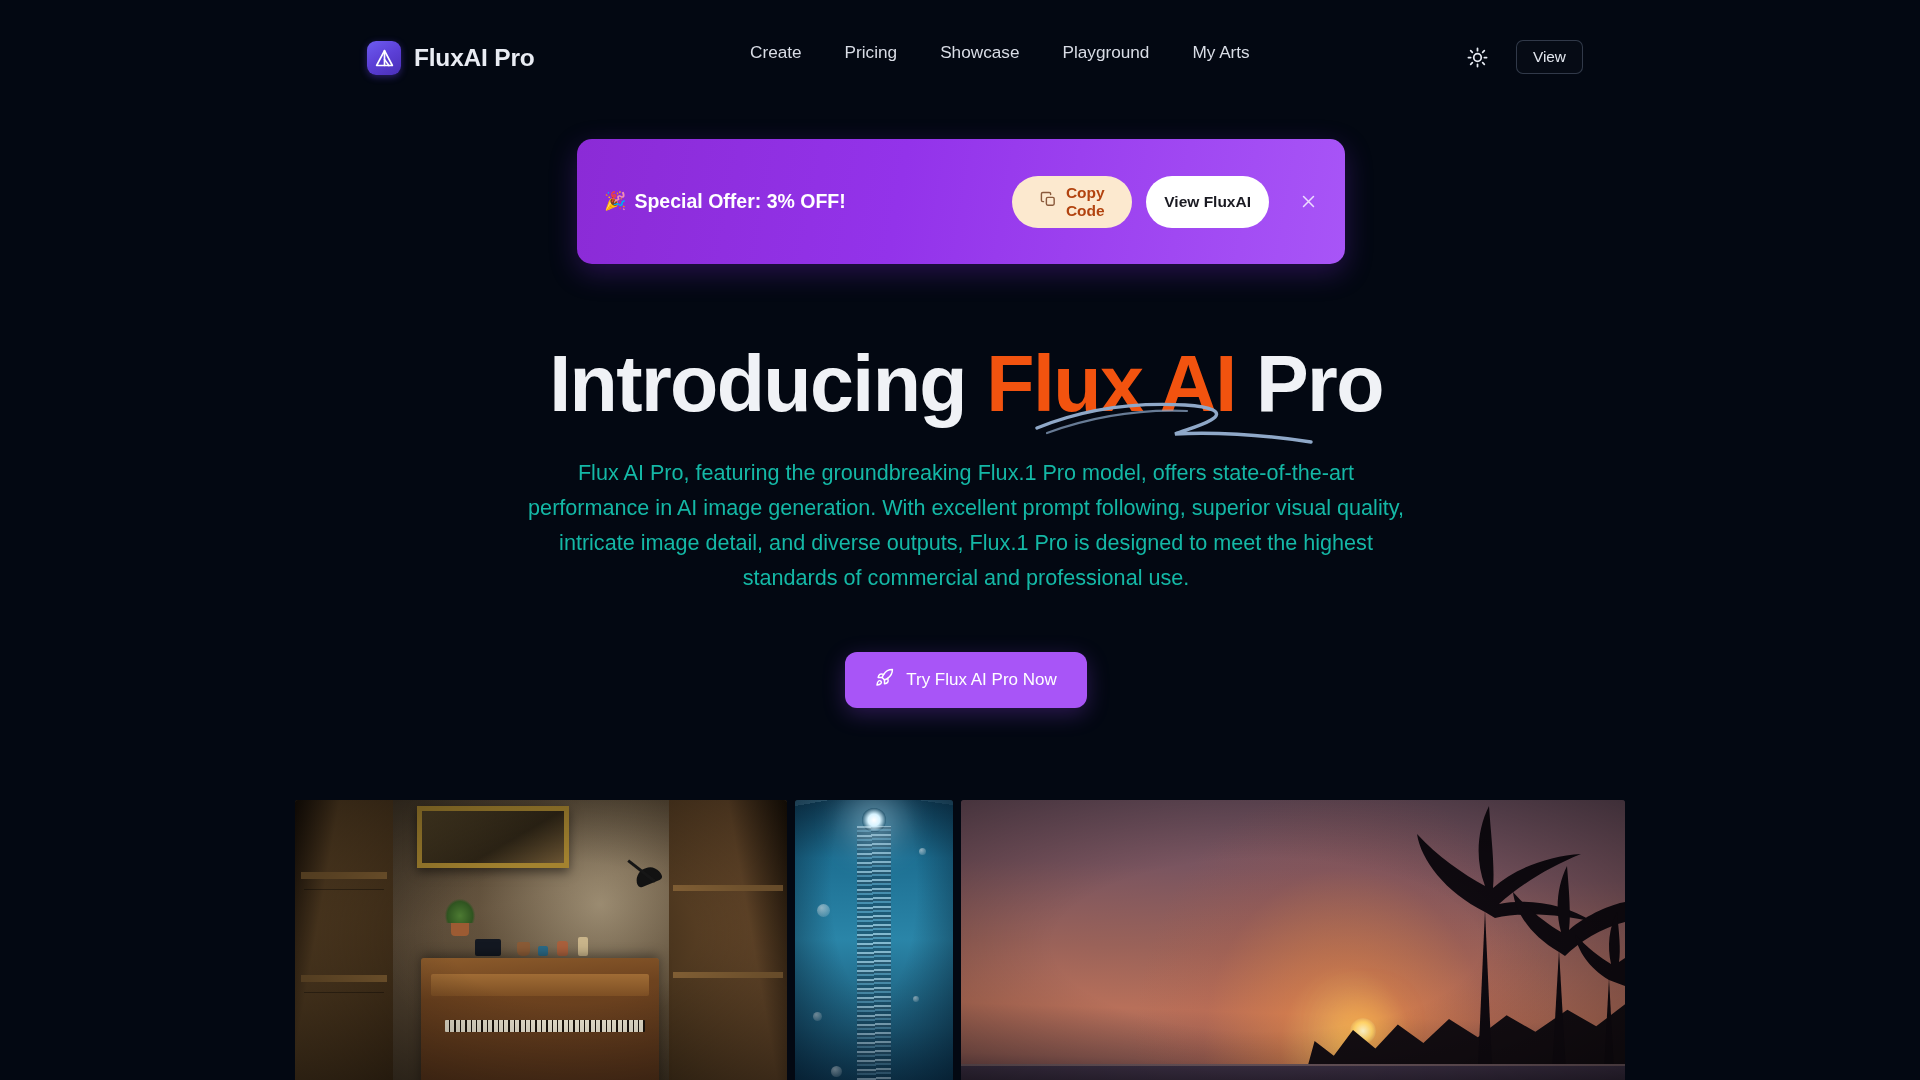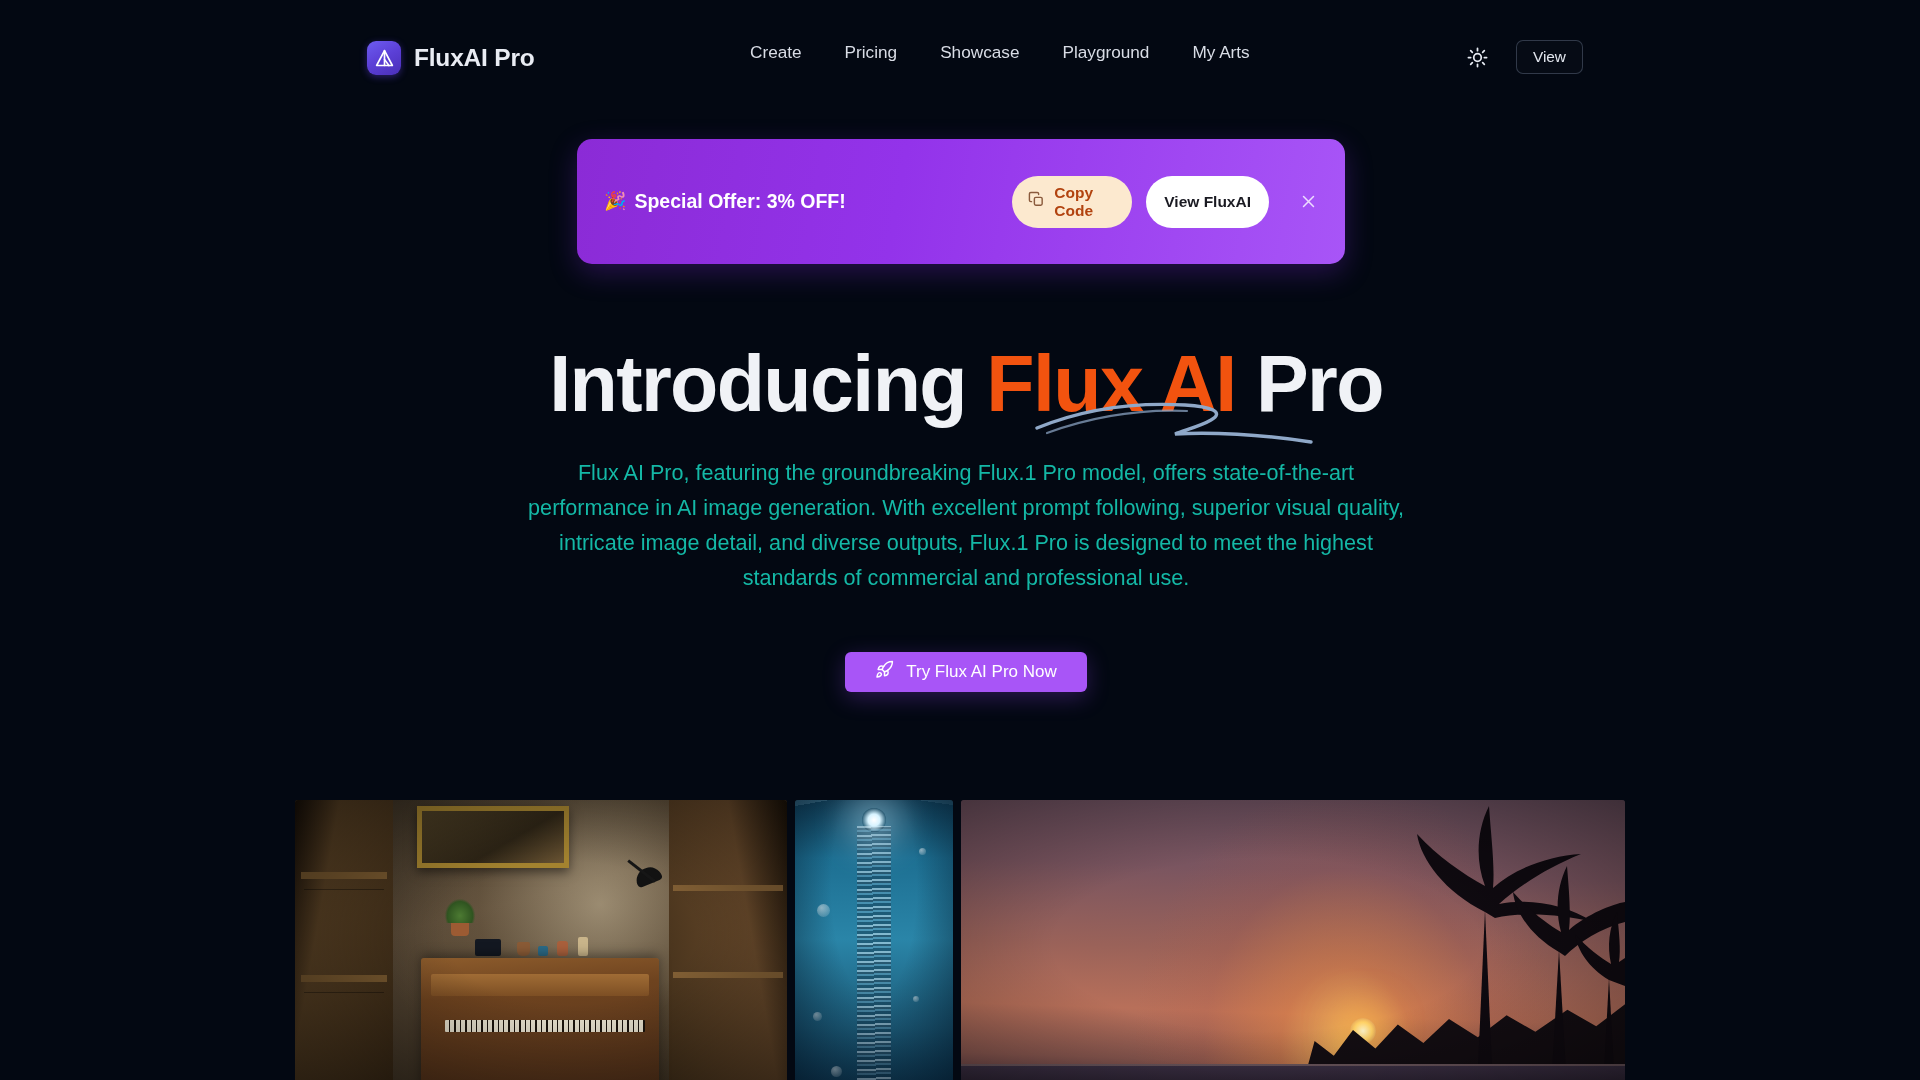--- a/index.html
+++ b/index.html
@@ -147,20 +147,21 @@
     padding: 0 16px;
     border: none;
     border-radius: 26px;
     background: #fce9cf;
     color: #b2430f;
     font-size: 15.5px;
     font-weight: 700;
     font-family: "Liberation Sans", sans-serif;
     display: flex;
     align-items: center;
+    justify-content: center;
     gap: 9px;
     cursor: pointer;
     line-height: 1.12;
     text-align: left;
   }
   .copy-btn .lbl { display: block; }
 
   .plans-btn {
     height: 52px;
     min-width: 96px;
@@ -225,24 +226,24 @@
     line-height: 1.62;
     color: #14b8a6;
   }
 
   .cta-wrap { margin-top: 56px; text-align: center; }
   .cta-btn {
     display: inline-flex;
     align-items: center;
     justify-content: center;
     gap: 12px;
-    height: 40px;
+    height: 56px;
     padding: 0 30px;
     border: none;
-    border-radius: 6px;
+    border-radius: 12px;
     background: #a855f7;
     color: #ffffff;
     font-size: 17px;
     font-family: "Liberation Sans", sans-serif;
     cursor: pointer;
     box-shadow: 0 6px 22px rgba(150,70,245,0.28);
     white-space: nowrap;
   }
 
   

